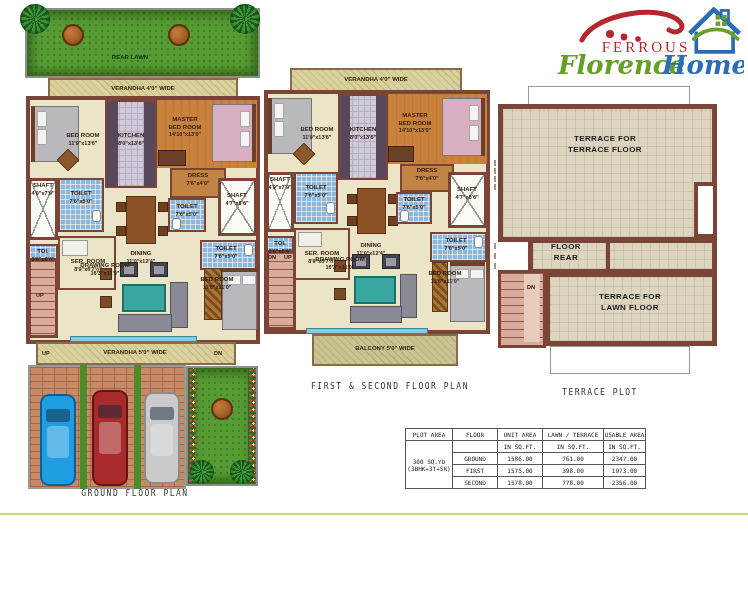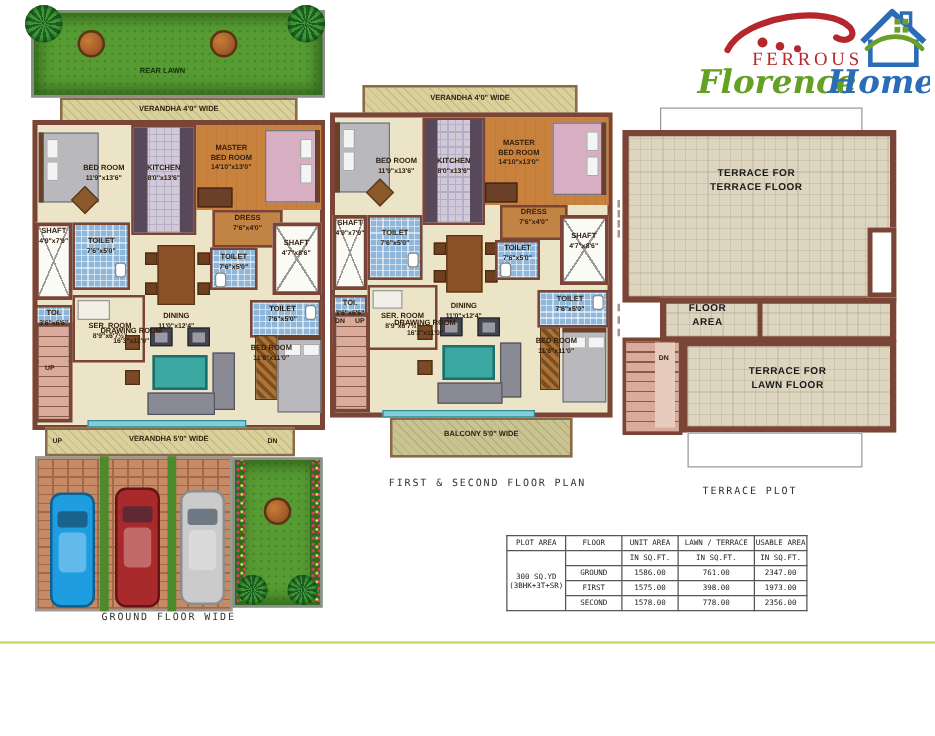--- a/index.html
+++ b/index.html
@@ -252,21 +252,21 @@
         <div class="rf"></div>
       </div>
 
     <div class="a lawn" style="left:186px;top:366px;width:72px;height:120px"></div>
     <div class="a flw" style="left:188px;top:368px;width:8px;height:116px"></div>
     <div class="a flw" style="left:248px;top:368px;width:8px;height:116px"></div>
     <div class="a gtab" style="left:211px;top:398px;width:22px;height:22px"></div>
     <div class="a palm" style="left:190px;top:460px;width:24px;height:24px"></div>
     <div class="a palm" style="left:230px;top:460px;width:24px;height:24px"></div>
 
-    <div class="a cap" style="left:50px;top:489px;width:170px">GROUND FLOOR WIDE</div>
+    <div class="a cap" style="left:50px;top:489px;width:170px">GROUND FLOOR PLAN</div>
   </div>
 
   <div>
     <div class="a ver" style="left:290px;top:68px;width:172px;height:24px"></div>
     <div class="lbl" style="left:290px;top:76px;width:172px">
       <span>VERANDHA 4'0" WIDE</span>
       </div>
 
     <div class="a wall beige" style="left:264px;top:90px;width:226px;height:244px"></div>
 
@@ -405,21 +405,21 @@
     <div class="a whiterect" style="left:694px;top:182px;width:23px;height:56px;border-color:#7a4437;border-width:4px"></div>
     <div class="lbl8" style="left:540px;top:134px;width:130px">
       <span style="display:block">TERRACE FOR</span>
       <span style="display:block">TERRACE FLOOR</span>
       </div>
 
     <div class="a terr" style="left:528px;top:238px;width:189px;height:36px"></div>
     <div class="a" style="left:606px;top:240px;width:4px;height:32px;background:#7a4437"></div>
     <div class="lbl8" style="left:530px;top:242px;width:72px">
       <span style="display:block">FLOOR</span>
-      <span style="display:block">AREA</span>
+      <span style="display:block">REAR</span>
       </div>
 
     <div class="a terr" style="left:545px;top:272px;width:172px;height:74px"></div>
     <div class="lbl8" style="left:575px;top:292px;width:110px">
       <span style="display:block">TERRACE FOR</span>
       <span style="display:block">LAWN FLOOR</span>
       </div>
 
     <div class="a stairs" style="left:498px;top:270px;width:48px;height:78px"></div>
     <div class="a" style="left:524px;top:274px;width:16px;height:68px;background:#e7cbbd"></div>

